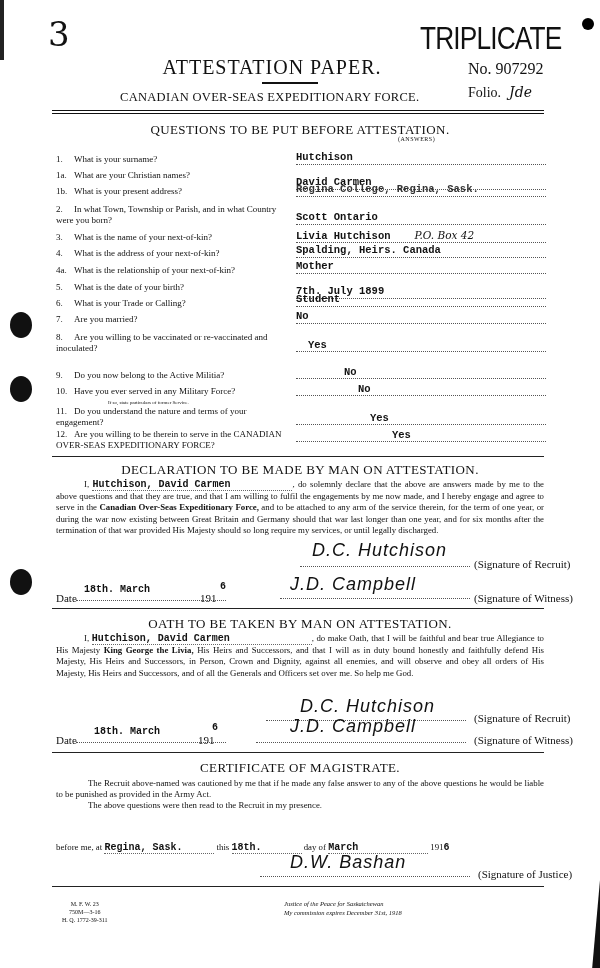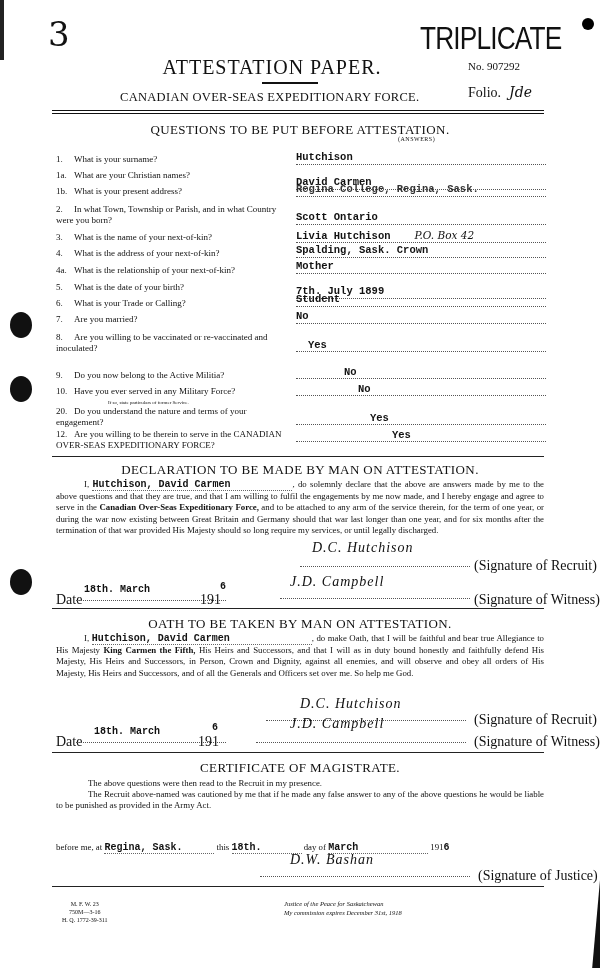--- a/index.html
+++ b/index.html
@@ -8,37 +8,37 @@
   .hole{position:absolute;width:22px;height:26px;border-radius:50%;background:#111;}
   .leftedge{position:absolute;left:0;top:0;width:4px;height:60px;background:#222;}
   .rightedge{position:absolute;right:0;top:880px;width:8px;height:90px;background:#111;clip-path:polygon(100% 0,100% 100%,0 100%);}
   .triplicate{position:absolute;left:420px;top:20px;font-family:"Liberation Sans",sans-serif;font-size:32px;letter-spacing:-1px;transform:scaleX(0.82);transform-origin:left top;}
   .dot{position:absolute;left:582px;top:18px;width:12px;height:12px;border-radius:50%;background:#000;}
   .pagenum{position:absolute;left:48px;top:14px;font-family:"DejaVu Serif",serif;font-size:34px;font-weight:300;}
   .title{position:absolute;left:0;width:600px;top:56px;text-align:center;font-size:20px;letter-spacing:1px;}
   .title span{position:relative;left:-28px;}
   .rule-short{position:absolute;left:262px;top:82px;width:56px;height:2px;background:#111;}
   .subtitle{position:absolute;left:120px;top:90px;font-size:12.5px;letter-spacing:.3px;}
-  .no{position:absolute;left:468px;top:60px;font-size:11px;}
+  .no{position:absolute;left:468px;top:60px;font-size:16px;}
   .folio{position:absolute;left:468px;top:84px;font-size:14px;}
   .folio i{font-family:"DejaVu Serif",serif;font-style:italic;margin-left:8px;}
   .dbl{position:absolute;left:52px;width:492px;border-top:1px solid #111;border-bottom:1px solid #111;height:2px;}
   .hr{position:absolute;left:52px;width:492px;border-top:1px solid #222;}
   .sechead{position:absolute;left:0;width:600px;text-align:center;font-size:13px;letter-spacing:.4px;}
   .answers-lbl{position:absolute;left:398px;top:136px;font-size:6px;letter-spacing:.5px;}
   .q{position:absolute;left:56px;width:236px;font-size:9px;line-height:11px;}
   .q .num{display:inline-block;width:18px;}
   .q .small{font-size:5px;display:block;padding-left:52px;}
   .a{position:absolute;left:296px;width:250px;border-bottom:1px dotted #555;height:14px;font-family:"Liberation Mono","DejaVu Sans Mono",monospace;font-size:10.5px;font-weight:bold;line-height:14px;white-space:nowrap;}
   .hand{font-family:"DejaVu Serif",serif;font-style:italic;font-weight:normal;}
   .para{position:absolute;left:56px;width:488px;font-size:8.8px;line-height:11.2px;text-align:justify;}
   .para b{font-weight:bold;}
   .typed{font-family:"Liberation Mono","DejaVu Sans Mono",monospace;font-weight:bold;font-size:10px;}
-  .sig{position:absolute;font-family:Liberation Serif, serif;font-style:italic;font-size:14px;letter-spacing:1px;}
-  .siglbl{position:absolute;font-size:14px;}
+  .sig{position:absolute;font-family:Liberation Sans, sans-serif;font-style:italic;font-size:18px;letter-spacing:1px;}
+  .siglbl{position:absolute;font-size:11px;}
   .sigline{position:absolute;border-bottom:1px dotted #555;}
   .footer-left{position:absolute;left:62px;top:900px;font-size:6px;line-height:8px;text-align:center;}
   .footer-right{position:absolute;left:284px;top:899px;font-size:6.5px;line-height:9px;font-style:italic;}
 </style>
 </head>
 <body>
 
 <div class="leftedge"></div>
 <div class="hole" style="left:10px;top:312px;"></div>
 <div class="hole" style="left:10px;top:376px;"></div>
@@ -67,21 +67,21 @@
 <div class="q" style="top:186px;"><span class="num">1b.</span><span>What is your present address?</span></div>
 <div class="a" style="top:182px;font-weight:bold;color:#333;">Regina College, Regina, Sask.</div>
 
 <div class="q" style="top:204px;"><span class="num">2.</span><span>In what Town, Township or Parish, and in what Country were you born?</span></div>
 <div class="a" style="top:210px;">Scott Ontario</div>
 
 <div class="q" style="top:232px;"><span class="num">3.</span><span>What is the name of your next-of-kin?</span></div>
 <div class="a" style="top:228px;"><span>Livia Hutchison</span><span class="hand" style="margin-left:24px;">P.O. Box 42</span></div>
 
 <div class="q" style="top:248px;"><span class="num">4.</span><span>What is the address of your next-of-kin?</span></div>
-<div class="a" style="top:243px;">Spalding, Sask. Crown</div>
+<div class="a" style="top:243px;">Spalding, Heirs. Canada</div>
 
 <div class="q" style="top:265px;"><span class="num">4a.</span><span>What is the relationship of your next-of-kin?</span></div>
 <div class="a" style="top:259px;">Mother</div>
 
 <div class="q" style="top:282px;"><span class="num">5.</span><span>What is the date of your birth?</span></div>
 <div class="a" style="top:284px;">7th. July 1899</div>
 
 <div class="q" style="top:298px;"><span class="num">6.</span><span>What is your Trade or Calling?</span></div>
 <div class="a" style="top:292px;">Student</div>
 
@@ -90,21 +90,21 @@
 
 <div class="q" style="top:332px;"><span class="num">8.</span><span>Are you willing to be vaccinated or re-vaccinated and inoculated?</span></div>
 <div class="a" style="top:338px;padding-left:12px;box-sizing:border-box;">Yes</div>
 
 <div class="q" style="top:370px;"><span class="num">9.</span><span>Do you now belong to the Active Militia?</span></div>
 <div class="a" style="top:365px;padding-left:48px;box-sizing:border-box;">No</div>
 
 <div class="q" style="top:386px;"><span class="num">10.</span><span>Have you ever served in any Military Force?</span><span class="small">If so, state particulars of former Service.</span></div>
 <div class="a" style="top:382px;padding-left:62px;box-sizing:border-box;">No</div>
 
-<div class="q" style="top:406px;"><span class="num">20.</span><span>Do you understand the nature and terms of your engagement?</span></div>
+<div class="q" style="top:406px;"><span class="num">11.</span><span>Do you understand the nature and terms of your engagement?</span></div>
 <div class="a" style="top:411px;padding-left:74px;box-sizing:border-box;">Yes</div>
 
 <div class="q" style="top:429px;"><span class="num">12.</span><span>Are you willing to be therein to serve in the CANADIAN OVER-SEAS EXPEDITIONARY FORCE?</span></div>
 <div class="a" style="top:428px;padding-left:96px;box-sizing:border-box;">Yes</div>
 
 <div class="hr" style="top:456px;"></div>
 
 <div class="sechead" style="top:462px;">DECLARATION TO BE MADE BY MAN ON ATTESTATION.</div>
 <div class="para" style="top:479px;">
   <span style="margin-left:28px;">I,</span>
@@ -123,41 +123,41 @@
 <div class="typed abs" style="left:220px;top:581px;">6</div>
 <div class="sig" style="left:290px;top:574px;">J.D. Campbell</div>
 <div class="sigline" style="left:280px;top:598px;width:190px;"></div>
 <div class="siglbl" style="left:474px;top:592px;">(Signature of Witness)</div>
 <div class="hr" style="top:608px;"></div>
 
 <div class="sechead" style="top:616px;">OATH TO BE TAKEN BY MAN ON ATTESTATION.</div>
 <div class="para" style="top:633px;">
   <span style="margin-left:28px;">I,</span>
   <span class="typed" style="display:inline-block;width:220px;border-bottom:1px dotted #666;">Hutchison, David Carmen</span><span>, do make Oath, that I will be faithful and bear true Allegiance to His Majesty</span>
-  <b>King Carmen the Fifth,</b>
+  <b>King George the Livia,</b>
   <span>His Heirs and Successors, and that I will as in duty bound honestly and faithfully defend His Majesty, His Heirs and Successors, in Person, Crown and Dignity, against all enemies, and will observe and obey all orders of His Majesty, His Heirs and Successors, and of all the Generals and Officers set over me. So help me God.</span>
 </div>
 <div class="sig" style="left:300px;top:696px;">D.C. Hutchison</div>
 <div class="sigline" style="left:266px;top:720px;width:200px;"></div>
 <div class="siglbl" style="left:474px;top:712px;">(Signature of Recruit)</div>
 
 <div class="siglbl" style="left:56px;top:734px;">Date</div>
 <div class="typed abs" style="left:94px;top:726px;">18th. March</div>
 <div class="sigline" style="left:76px;top:742px;width:150px;"></div>
 <div class="siglbl" style="left:198px;top:734px;">191</div>
 <div class="typed abs" style="left:212px;top:722px;">6</div>
 <div class="sig" style="left:290px;top:716px;">J.D. Campbell</div>
 <div class="sigline" style="left:256px;top:742px;width:210px;"></div>
 <div class="siglbl" style="left:474px;top:734px;">(Signature of Witness)</div>
 <div class="hr" style="top:752px;"></div>
 
 <div class="sechead" style="top:760px;">CERTIFICATE OF MAGISTRATE.</div>
 <div class="para" style="top:778px;">
+  <div style="text-indent:32px;">The Recruit above-named was cautioned by me that if he made any false answer to any of the above questions he would be liable to be punished as provided in the Army Act.</div>
   <div style="text-indent:32px;">The above questions were then read to the Recruit in my presence.</div>
-  <div style="text-indent:32px;">The Recruit above-named was cautioned by me that if he made any false answer to any of the above questions he would be liable to be punished as provided in the Army Act.</div>
 </div>
 <div class="abs" style="left:56px;top:842px;font-size:8.8px;width:490px;">
   <span>before me, at</span>
   <span class="typed" style="display:inline-block;width:110px;border-bottom:1px dotted #666;">Regina, Sask.</span>
   <span>this</span>
   <span class="typed" style="display:inline-block;width:70px;border-bottom:1px dotted #666;">18th.</span>
   <span>day of</span>
   <span class="typed" style="display:inline-block;width:100px;border-bottom:1px dotted #666;">March</span>
   <span>191</span><span class="typed">6</span>
 </div>

